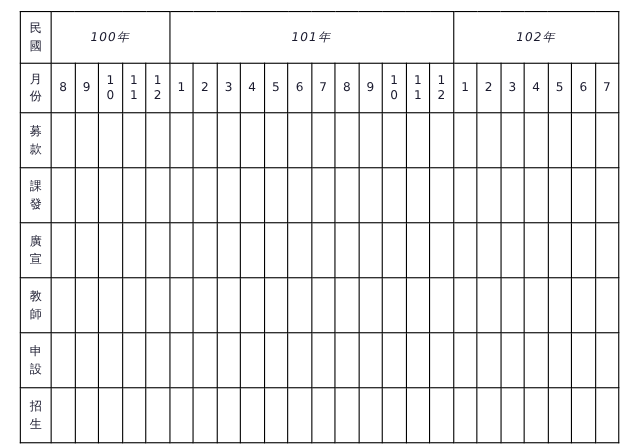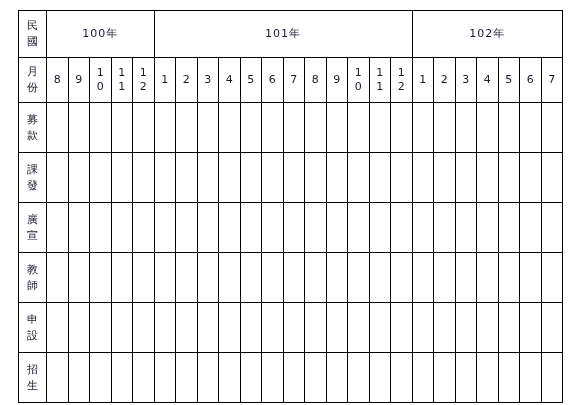--- a/index.html
+++ b/index.html
@@ -58,20 +58,21 @@
     display: block;
     line-height: 1.45;
   }
 
   
   tr.year-row td { height: 46px; }
   td.year-cell {
     font-size: 12px;
     letter-spacing: 1px;
     color: #20203a;
+    font-style: italic;
   }
 
   
   tr.month-row td { height: 44px; }
   td.month-cell {
     font-size: 11px;
     color: #20203a;
     vertical-align: top;
     padding-top: 4px;
   }

